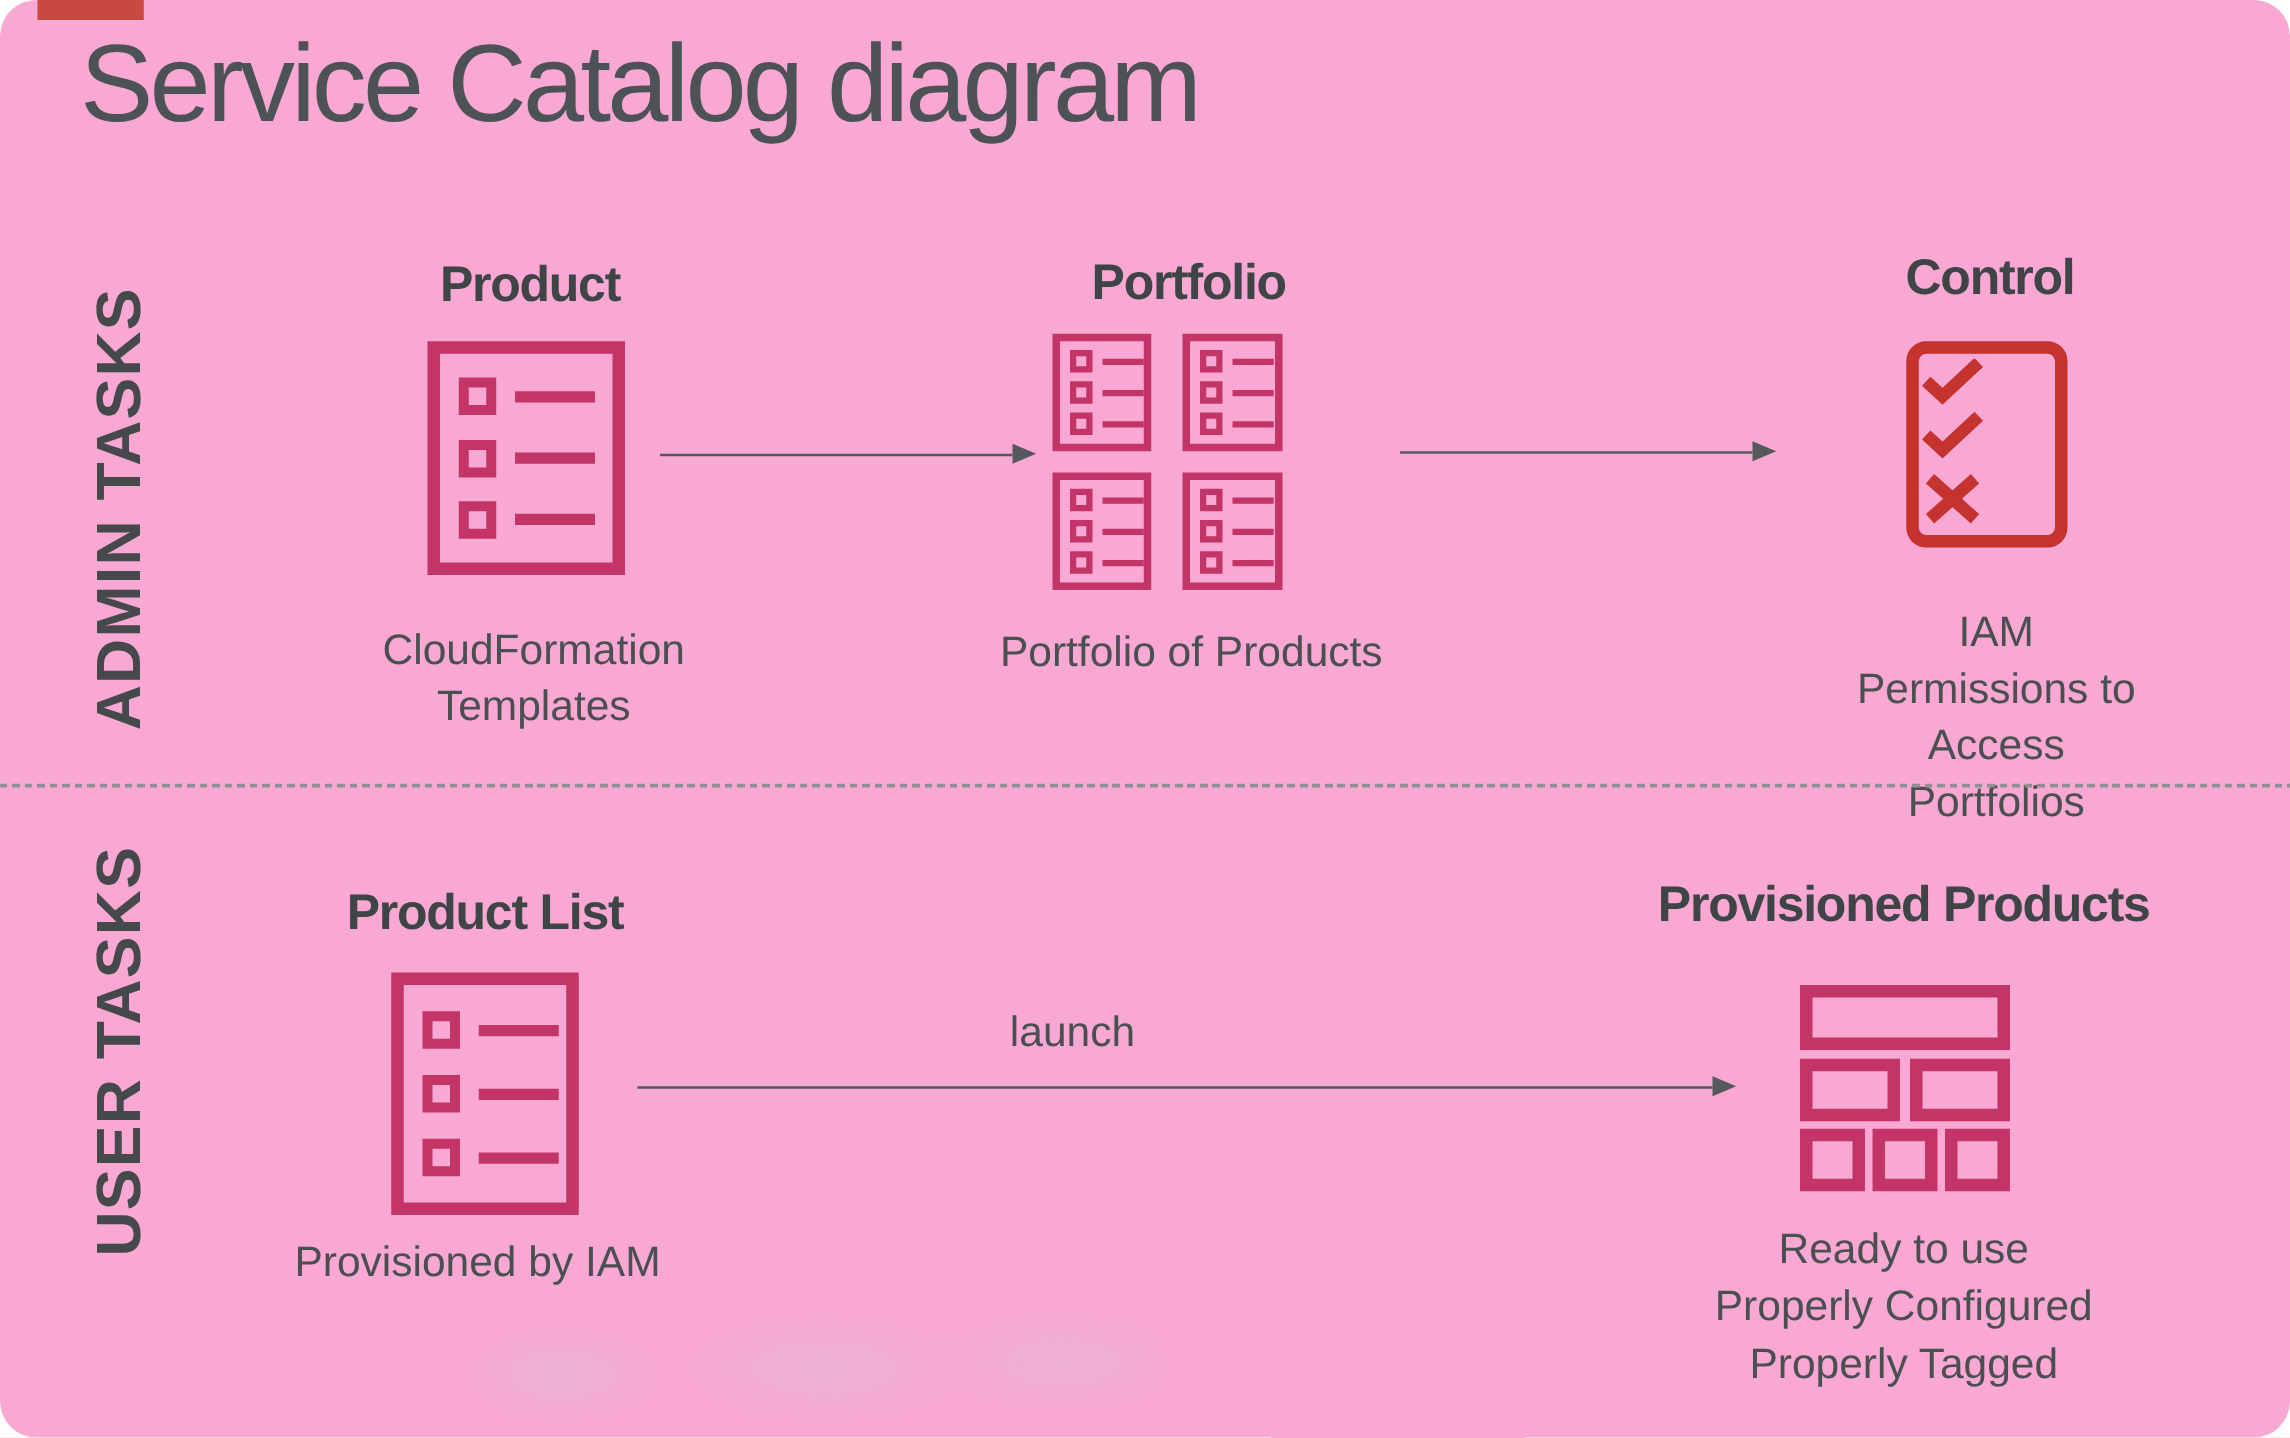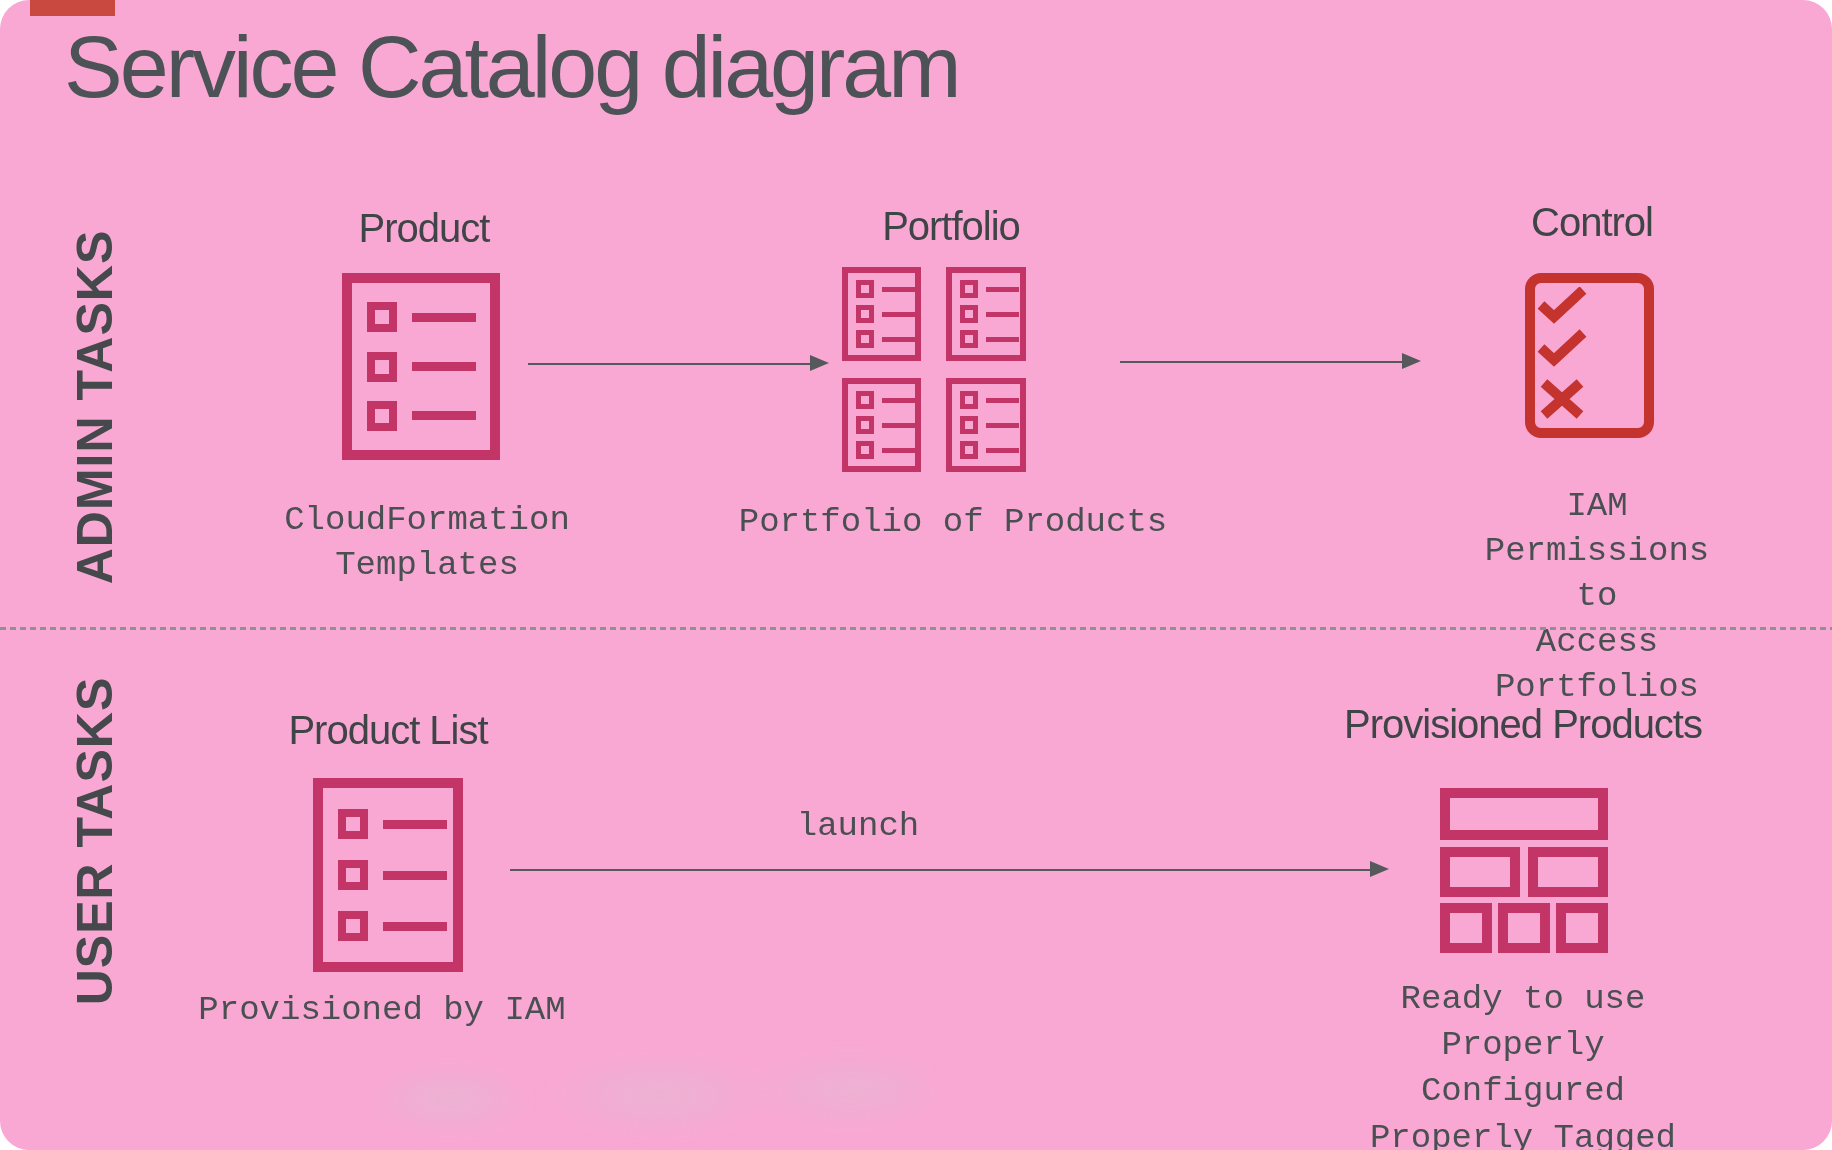--- a/index.html
+++ b/index.html
@@ -14,25 +14,25 @@
     font-size:88px;font-weight:300;letter-spacing:-3px;color:#4c5256;white-space:nowrap;
   }
   .row-label{
     position:absolute;transform:translate(-50%,-50%) rotate(-90deg);
     font-size:50px;font-weight:700;color:#45494c;white-space:nowrap;letter-spacing:1px;
   }
   .row-label.admin{left:95px;top:407px;}
   .row-label.user{left:95px;top:841px;}
   .col-heading{
     position:absolute;transform:translateX(-50%);
-    font-size:40px;font-weight:400;color:#3f4447;white-space:nowrap;letter-spacing:-1px;
+    font-size:40px;font-weight:700;color:#3f4447;white-space:nowrap;letter-spacing:-1px;
   }
   .caption{
     position:absolute;transform:translateX(-50%);
-    font-size:34px;color:#4a4f52;text-align:center;line-height:1.33;white-space:pre-line;font-family:Liberation Mono, monospace;
+    font-size:34px;color:#4a4f52;text-align:center;line-height:1.33;white-space:pre-line;
   }
   
   .doc-icon{
     position:absolute;box-sizing:border-box;border:10px solid #c23566;
     display:flex;flex-direction:column;justify-content:space-evenly;
   }
   .doc-row{display:flex;align-items:center;gap:15px;padding-left:15px;}
   .doc-sq{width:30px;height:30px;border:8px solid #c23566;box-sizing:border-box;}
   .doc-line{width:64px;height:9px;background:#c23566;}
   .doc-icon.mini{border-width:6px;}

